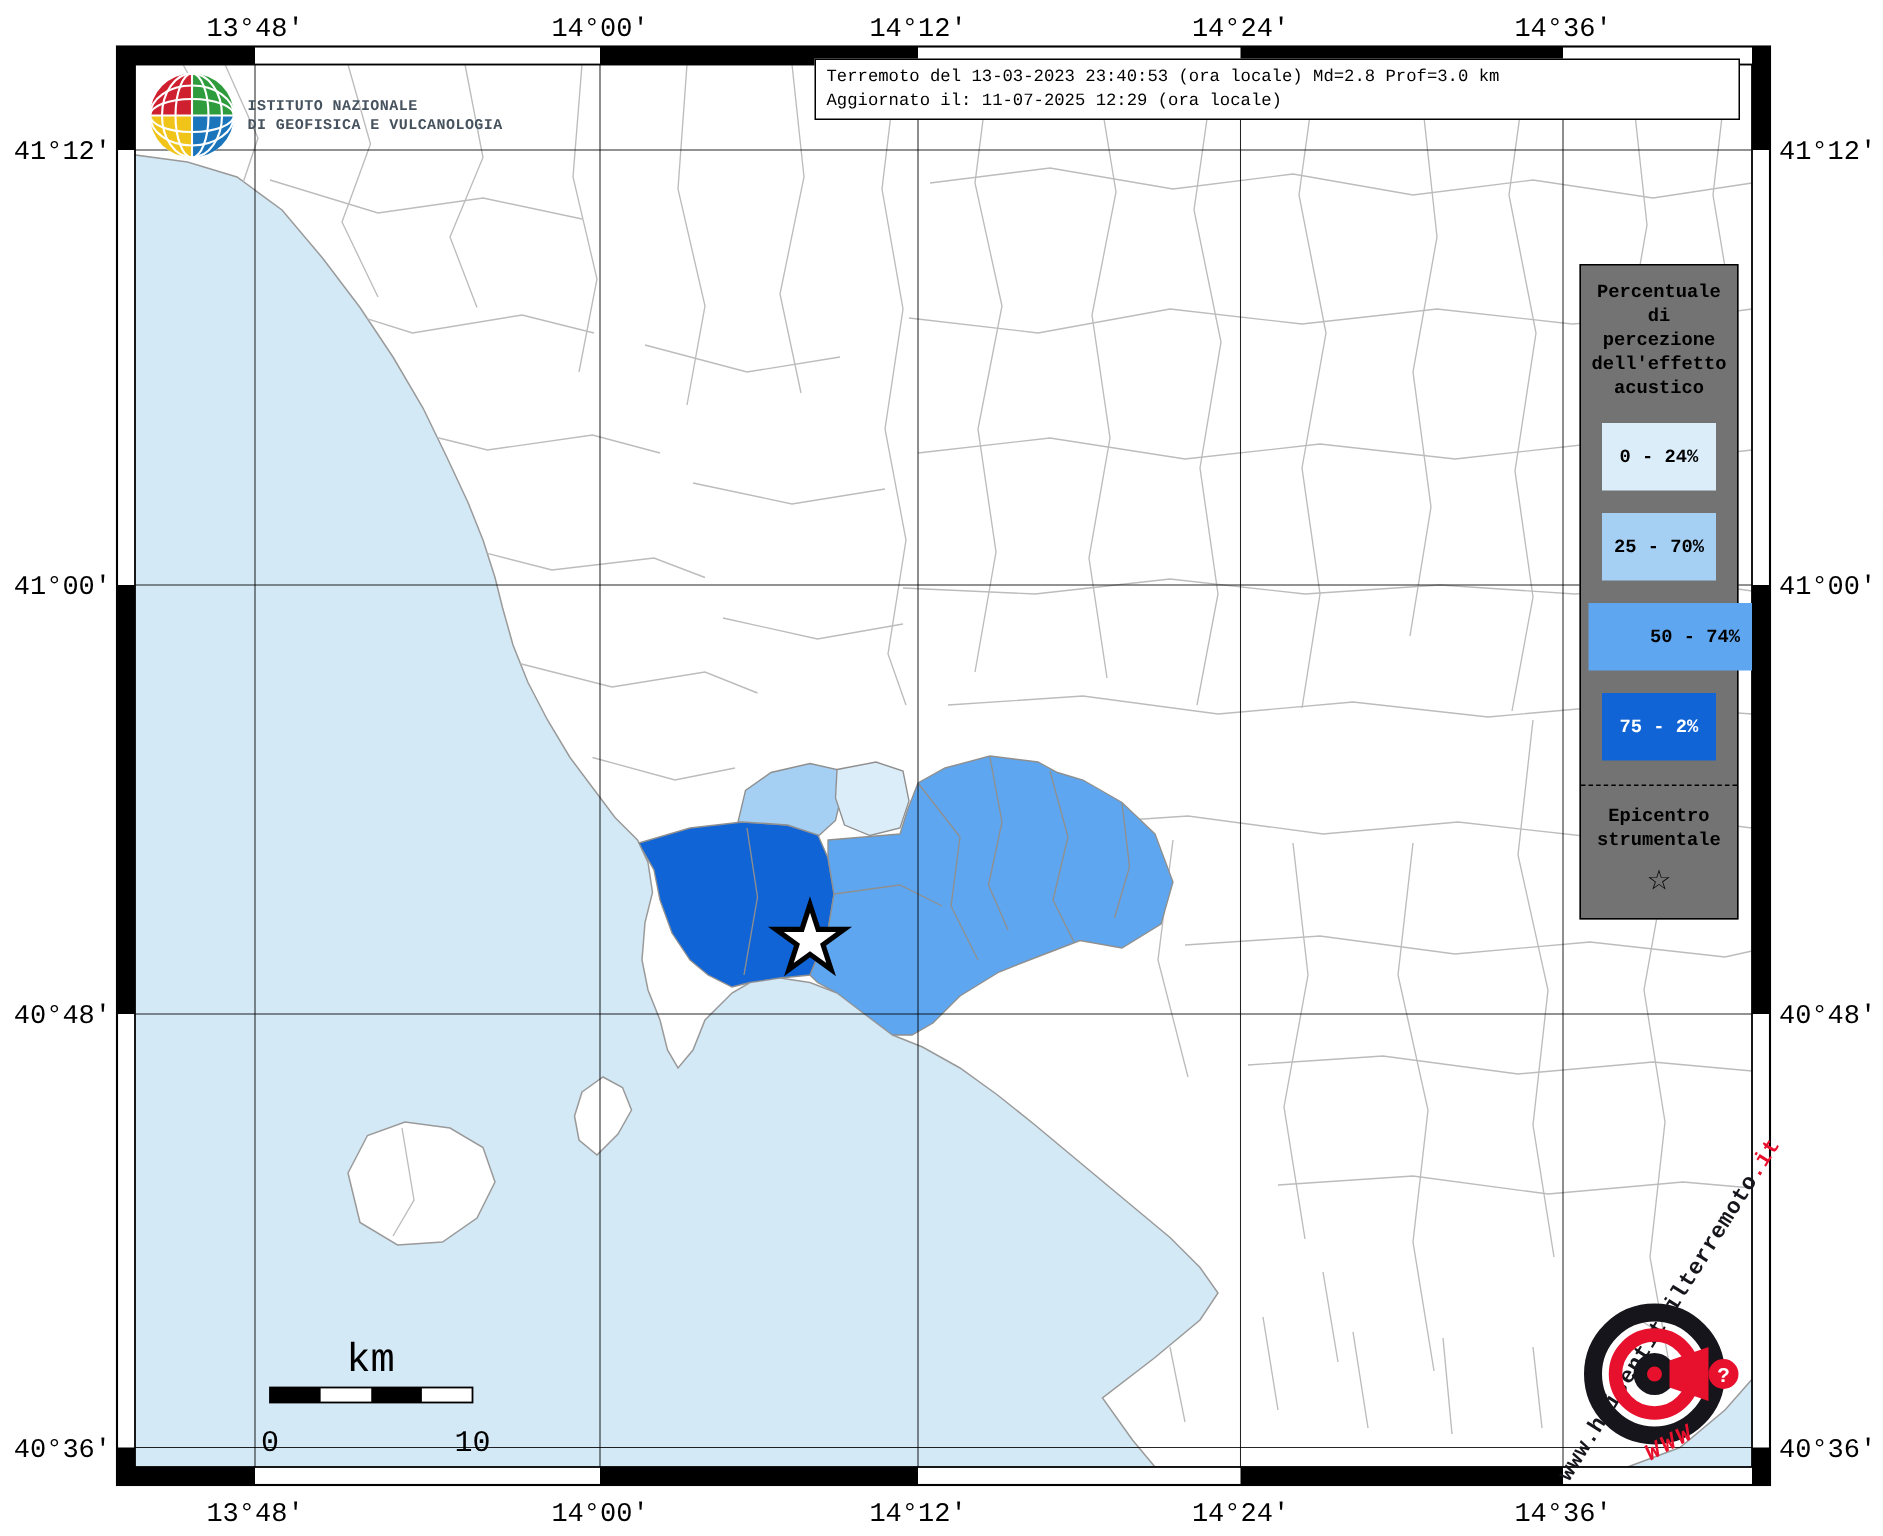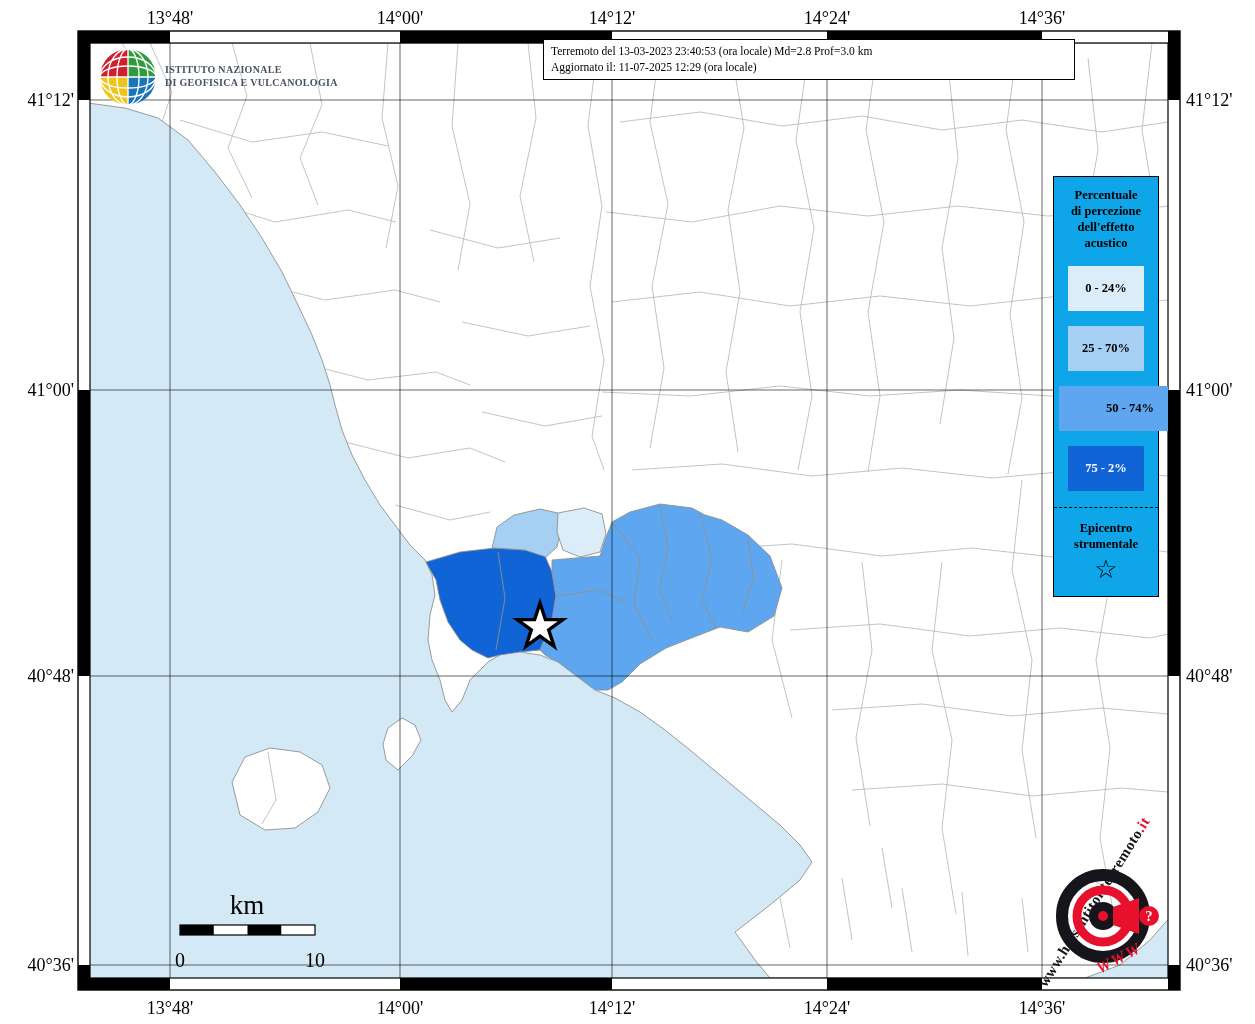--- a/index.html
+++ b/index.html
@@ -1,19 +1,19 @@
 <!DOCTYPE html>
 <html><head>
 <meta charset="utf-8">
 <style>
   html,body{margin:0;padding:0;background:#fff;}
-  #screen{position:relative;width:1255px;height:1024px;background:#fff;font-family:Liberation Serif, serif;overflow:hidden;border-radius:31px;}
+  #screen{position:relative;width:1255px;height:1024px;background:#fff;font-family:Liberation Mono, monospace;overflow:hidden;border-radius:31px;}
   #map-svg{position:absolute;left:0;top:0;}
-  .infobox{position:absolute;left:543px;top:39px;width:532px;background:#fff;border:1px solid #000;padding:4px 7px;font-size:11.5px;line-height:15.5px;color:#000;white-space:nowrap;box-sizing:border-box;z-index:5;}
-  .legend{position:absolute;left:1053px;top:176px;width:106px;background:#0ea5e9;border:1px solid #000;box-sizing:border-box;padding:10px 5px 12px;text-align:center;color:#000;z-index:5;}
+  .infobox{position:absolute;left:543px;top:39px;width:617px;background:#fff;border:1px solid #000;padding:4px 7px;font-size:11.5px;line-height:15.5px;color:#000;white-space:nowrap;box-sizing:border-box;z-index:5;}
+  .legend{position:absolute;left:1053px;top:176px;width:106px;background:#737373;border:1px solid #000;box-sizing:border-box;padding:10px 5px 12px;text-align:center;color:#000;z-index:5;}
   .legend .ltitle{font-size:12.5px;font-weight:bold;line-height:16px;}
   .swatch{width:76px;height:45px;margin:15px auto 0;display:flex;align-items:center;justify-content:center;font-size:12.5px;font-weight:bold;}
   .ldivider{border-top:1px dashed #000;margin:16px -5px 12px;}
   .lepic{font-size:12.5px;font-weight:bold;line-height:16px;}
   .lstar{font-size:26px;line-height:28px;margin-top:4px;}
   .axlbl{font-size:18px;fill:#000;}
   .sbkm{font-size:27px;fill:#000;}
   .sbnum{font-size:20px;fill:#000;}
   .ingvtxt{font-size:10px;font-weight:bold;letter-spacing:.3px;}
   .mesh path{fill:none;stroke:#bcbcbc;stroke-width:0.9;}

